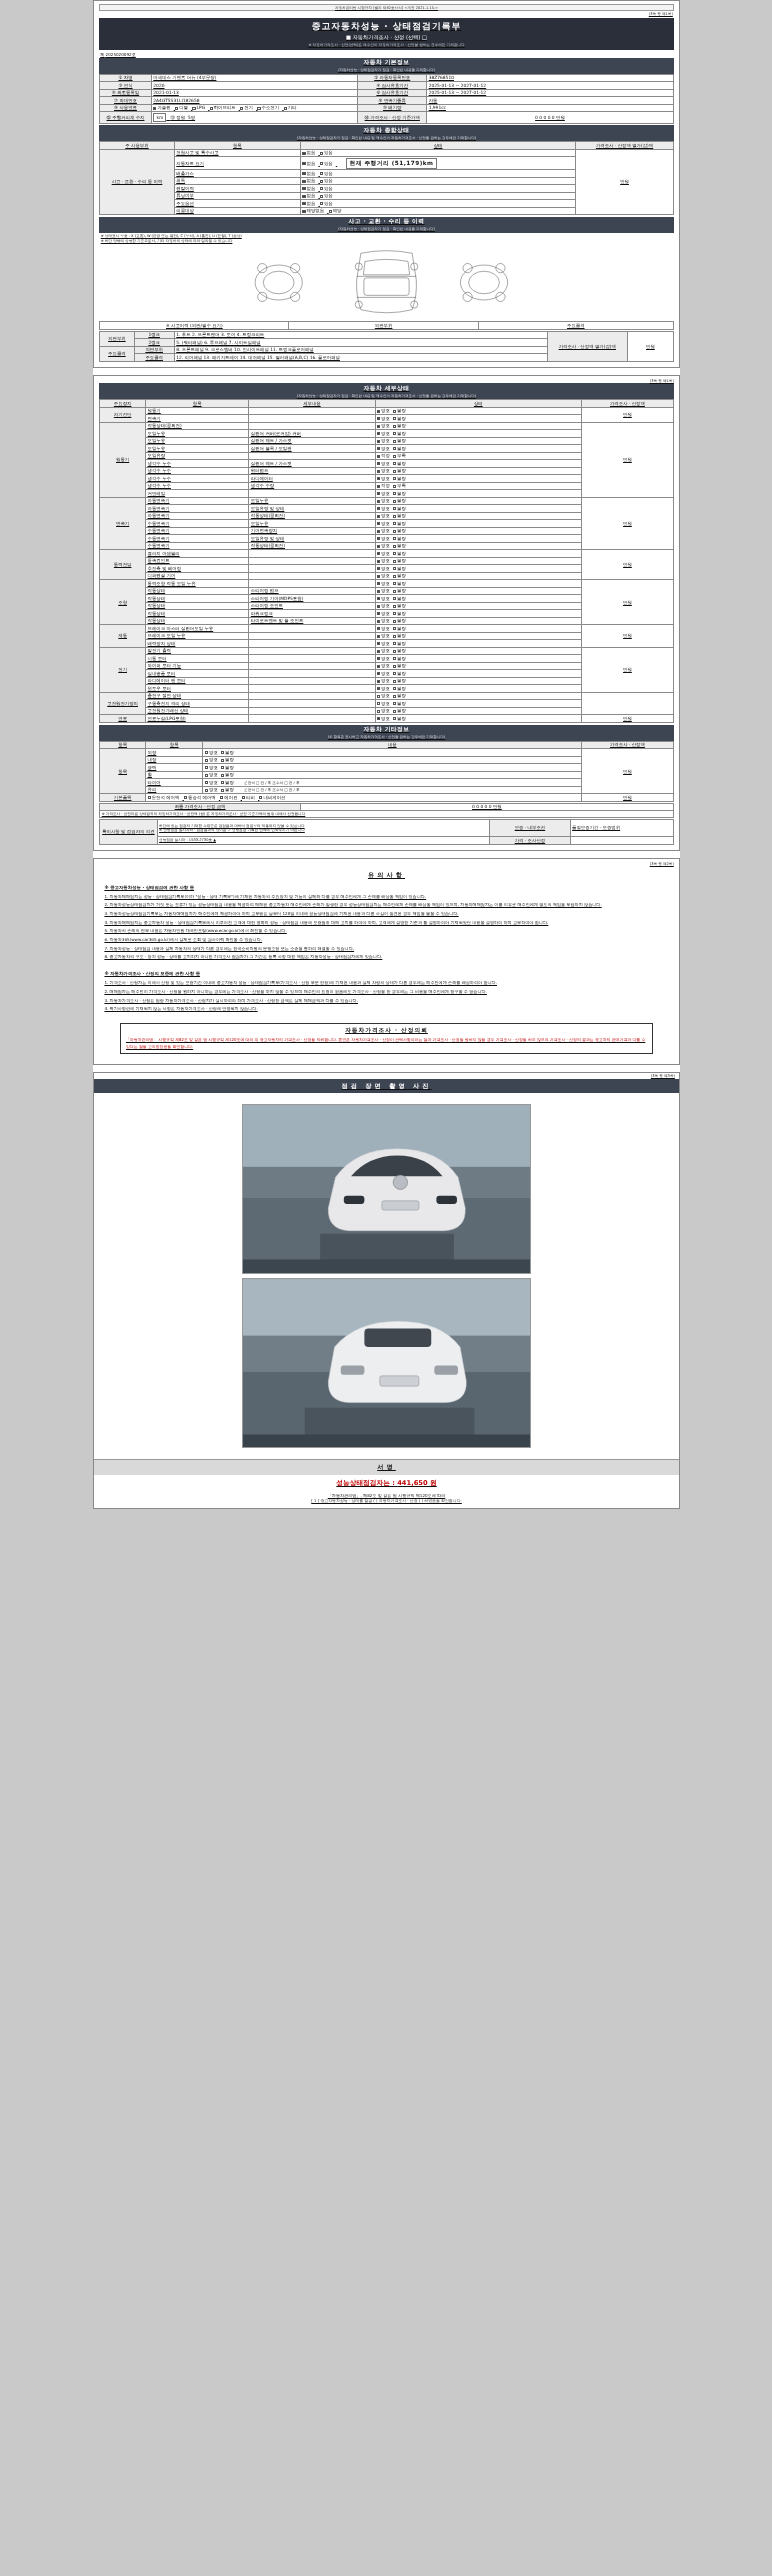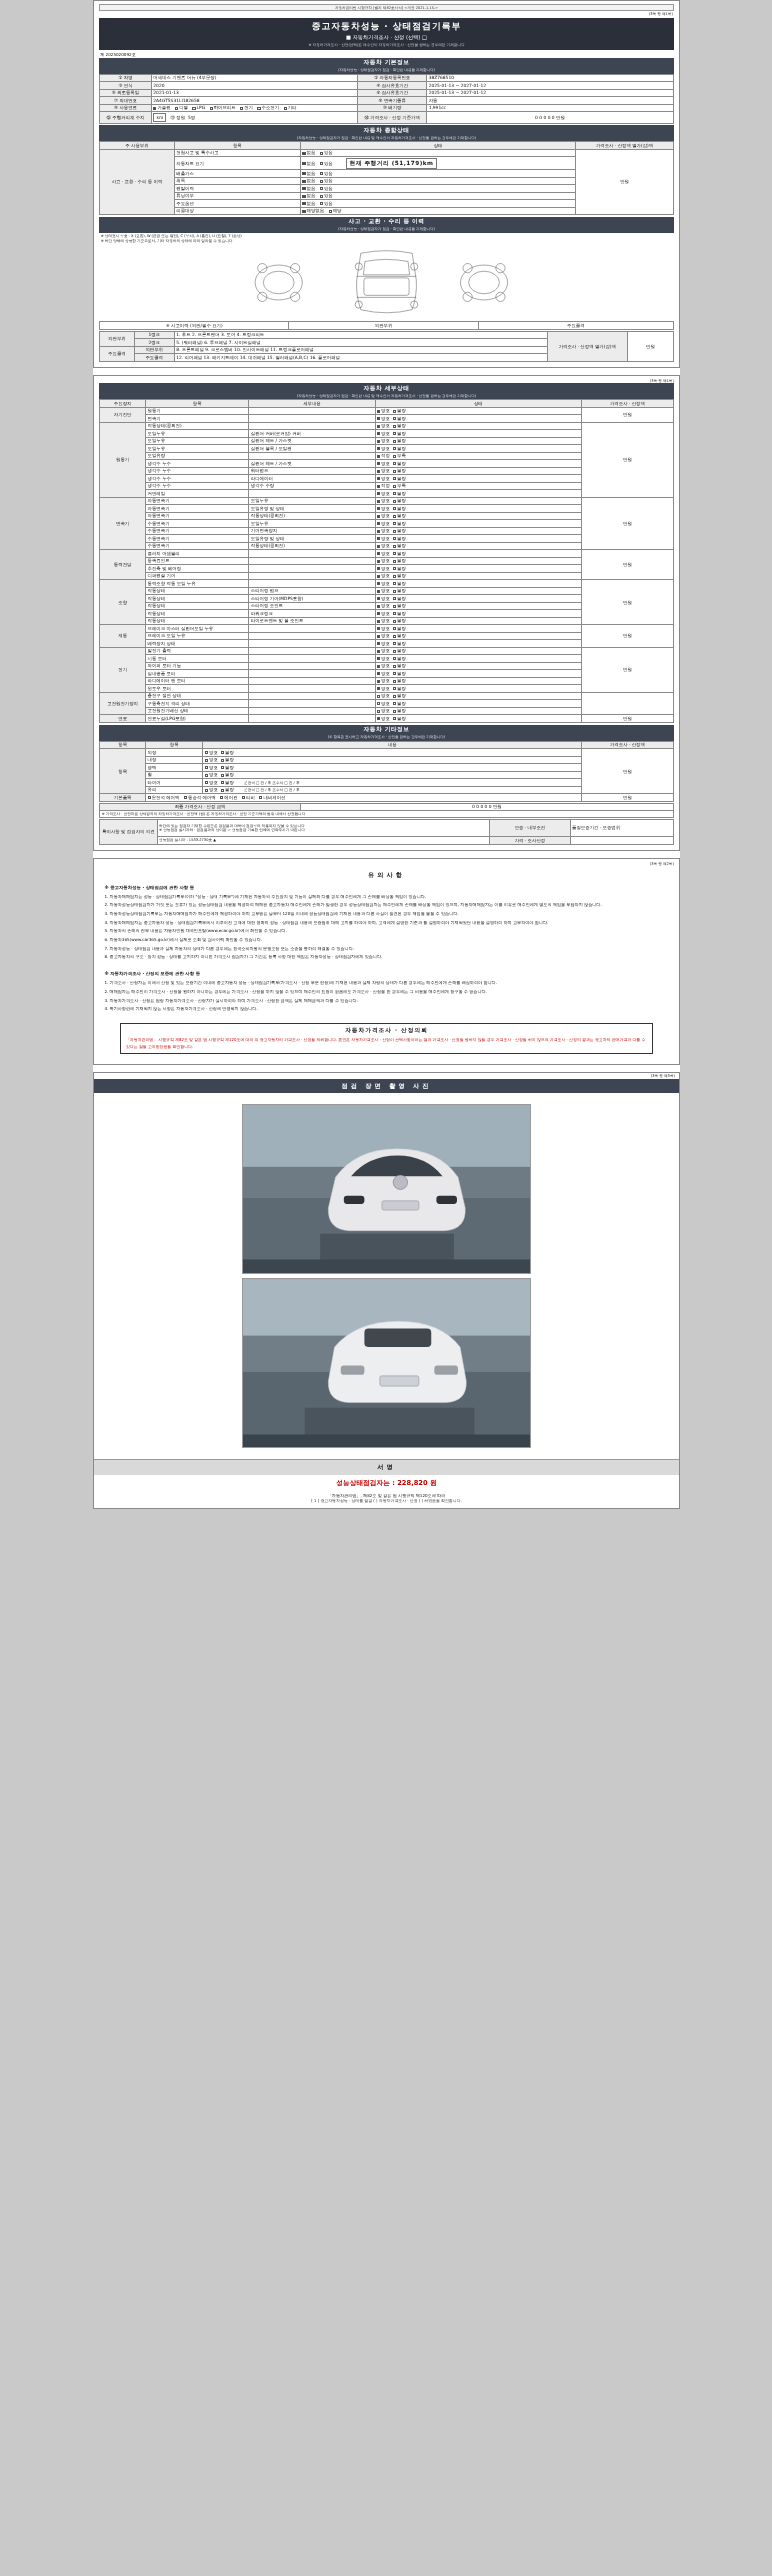--- a/index.html
+++ b/index.html
@@ -6,21 +6,21 @@
   * { box-sizing: border-box; }
   html, body { margin:0; padding:0; }
   body {
     width:773px; min-height:2576px;
     background:#c9c9c9;
     font-family:"DejaVu Sans","Liberation Sans",sans-serif;
     font-size:4.6px; color:#111;
   }
   .page {
     width:587px; margin:0 auto; background:#fff;
-    padding:0; position:relative;
+    padding:0; position:relative;text-decoration:underline;
   }
   .sheet { width:587px; margin:0 auto 7.2px auto; background:#fff; border:0.5px solid #888; }
   .sheet-inner { padding:3.1px 5.2px 5.2px 5.2px; }
 
   
   table { border-collapse:collapse; width:100%; }
   td, th { border:0.5px solid #8a8a8a; padding:0.5px 1.5px; font-size:4.4px; line-height:1.25; vertical-align:middle; }
   th { background:#ececec; font-weight:normal; }
   .c { text-align:center; }
 
@@ -720,21 +720,21 @@
         </g>
         <rect x="120" y="250" width="330" height="78" fill="#4a545c"></rect>
         <rect x="0" y="302" width="558" height="26" fill="#39434b"></rect>
       </svg>
     </div>
   </div>
 
   <div class="sign-band">서명</div>
   <div class="fee">
     <span>성능상태점검자는 :</span>
-    <span>228,820 원</span>
+    <span>441,650 원</span>
   </div>
   <div class="foot">
     <div>「자동차관리법」, 제82조 및 같은 법 시행규칙 제120조에 따라</div>
     <div class="f2">[ 1 ] 중고자동차성능 · 상태를 점검 (   ) 자동차가격조사 · 산정 (  ) 하였음을 확인합니다.</div>
   </div>
 </div>
 
 </div>
 
 

